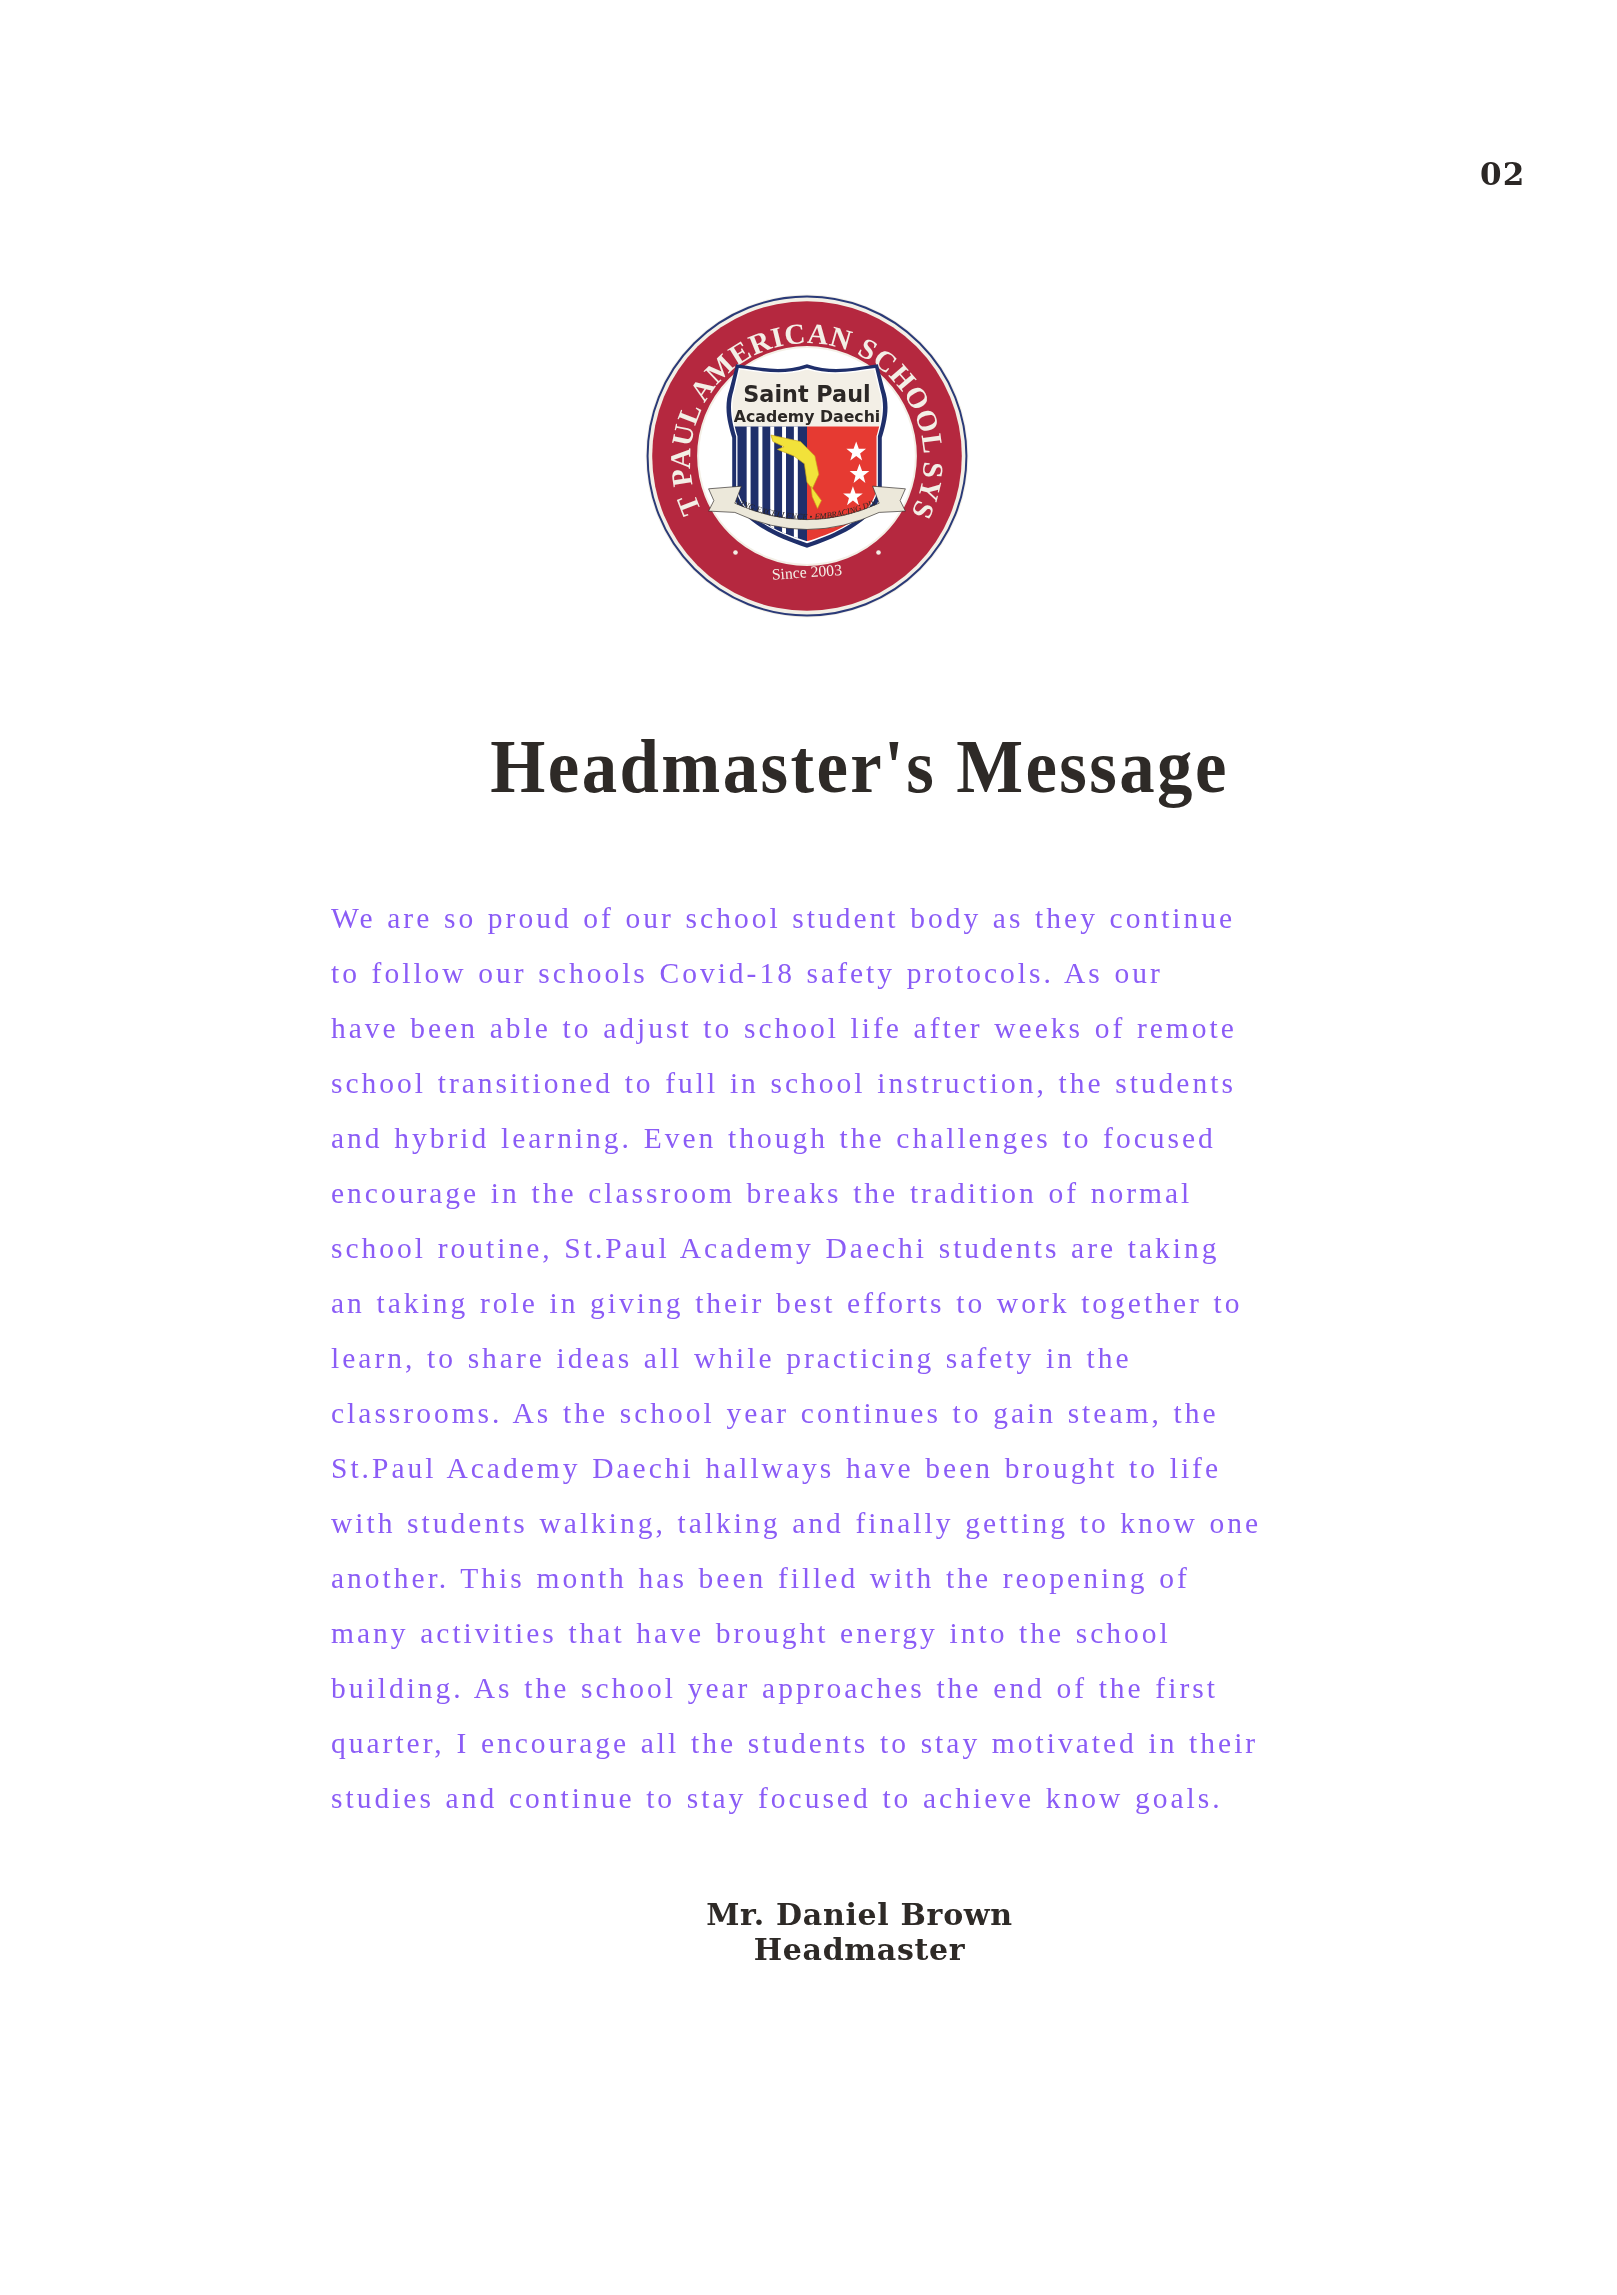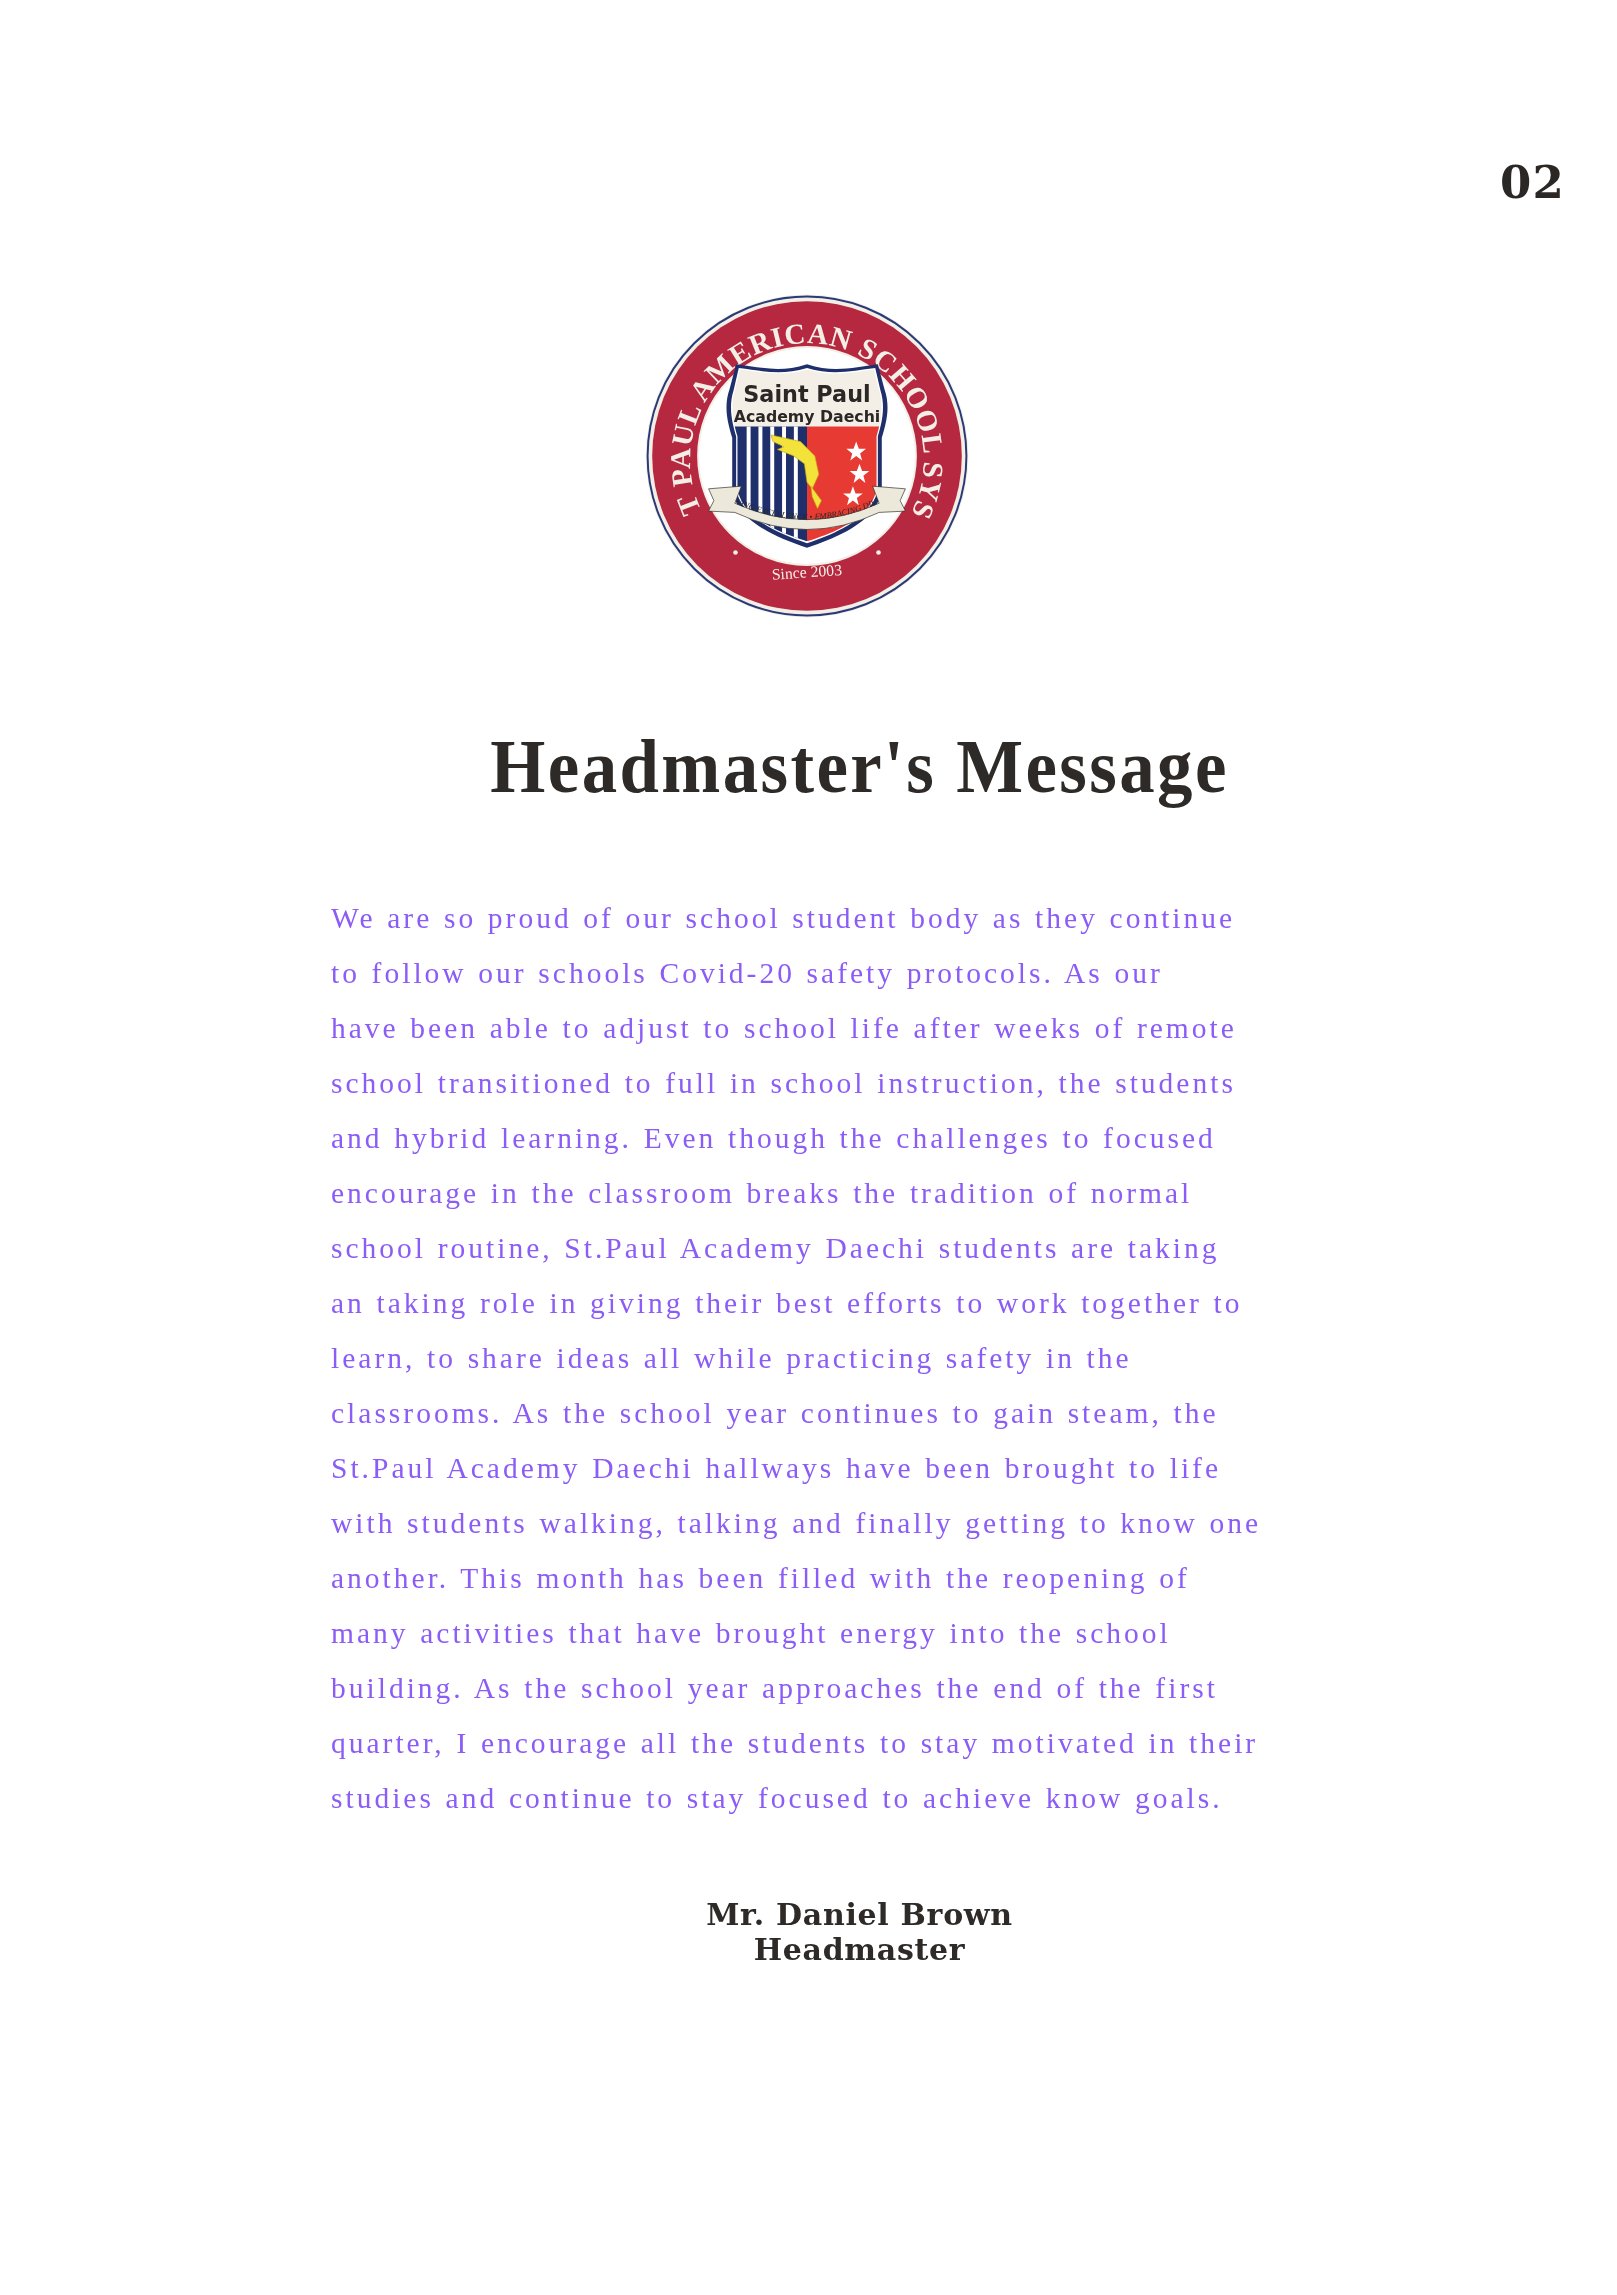--- a/index.html
+++ b/index.html
@@ -1,21 +1,20 @@
 <!DOCTYPE html>
 <html style="font-size:10.5px"><head>
 <meta charset="utf-8">
 <style>
   html, body { margin: 0; padding: 0; background: #ffffff; }
   body { width: 1618px; height: 2295px; position: relative; overflow: hidden; color: #2e2a27; }
   .page-number {
     position: absolute; left: 1480px; top: 156px;
-    font-family: "DejaVu Serif", serif; font-weight: bold; font-size: 45px; letter-spacing: 1.3px;
+    font-family: "DejaVu Serif", serif; font-weight: bold; font-size: 31px; letter-spacing: 1.3px;
     color: #2b2725;
-    margin-left: 20px;
   }
   .seal {
     position: absolute; left: 643px; top: 292px; width: 328px; height: 328px;
   }
   .title {
     position: absolute; left: 0; width: 1719px; top: 722px; text-align: center;
     font-family: "Liberation Serif", serif; font-weight: bold; font-size: 77px;
     letter-spacing: 2.6px; color: #2e2a27;
     transform: scaleX(0.92); transform-origin: 860px 0;
   }
@@ -91,21 +90,21 @@
     <text font-family="Liberation Serif, serif" font-style="italic" font-size="13" fill="#2b2725">
       <textPath href="#mottoPath" startOffset="50%" text-anchor="middle">ACHIEVING EXCELLENCE • EMBRACING DIVERSITY</textPath>
     </text>
   </g>
 </svg>
 
 <div class="title">Headmaster's Message</div>
 
 <div class="body-text">
   <span class="line">We are so proud of our school student body as they continue</span>
-  <span class="line">to follow our schools Covid-20 safety protocols. As our</span>
+  <span class="line">to follow our schools Covid-18 safety protocols. As our</span>
   <span class="line">have been able to adjust to school life after weeks of remote</span>
   <span class="line">school transitioned to full in school instruction, the students</span>
   <span class="line">and hybrid learning. Even though the challenges to focused</span>
   <span class="line">encourage in the classroom breaks the tradition of normal</span>
   <span class="line">school routine, St.Paul Academy Daechi students are taking</span>
   <span class="line">an taking role in giving their best efforts to work together to</span>
   <span class="line">learn, to share ideas all while practicing safety in the</span>
   <span class="line">classrooms. As the school year continues to gain steam, the</span>
   <span class="line">St.Paul Academy Daechi hallways have been brought to life</span>
   <span class="line">with students walking, talking and finally getting to know one</span>

